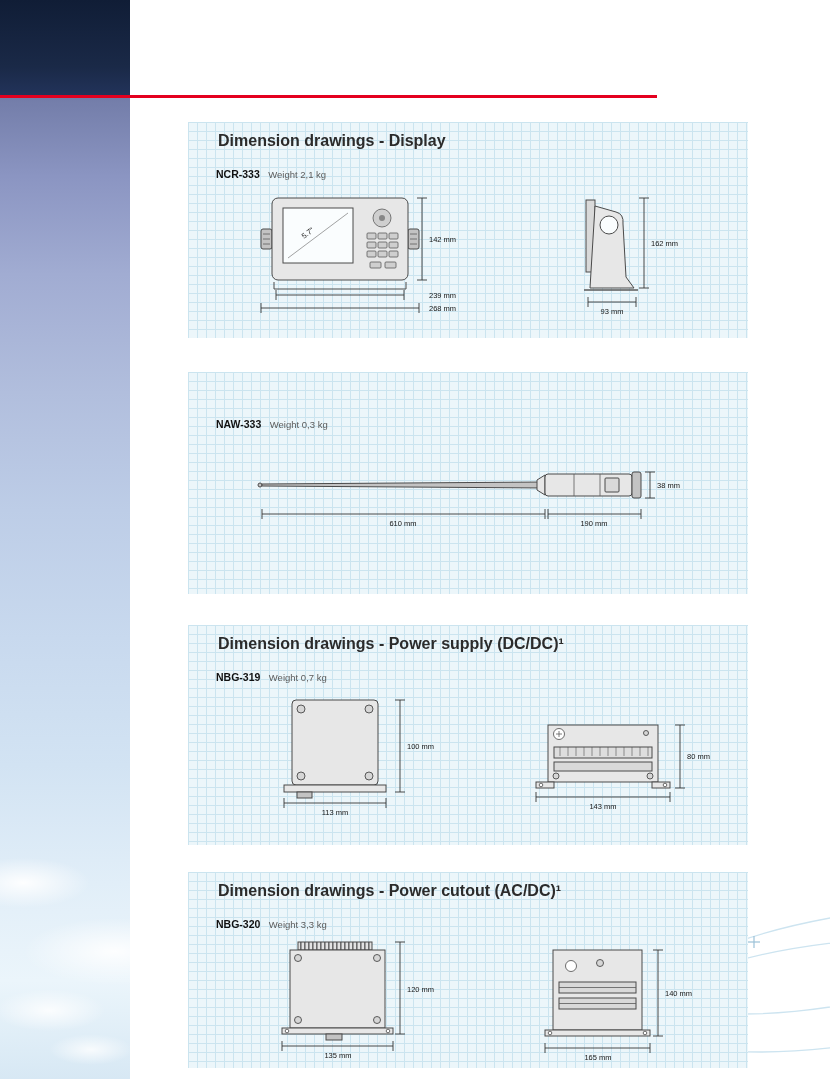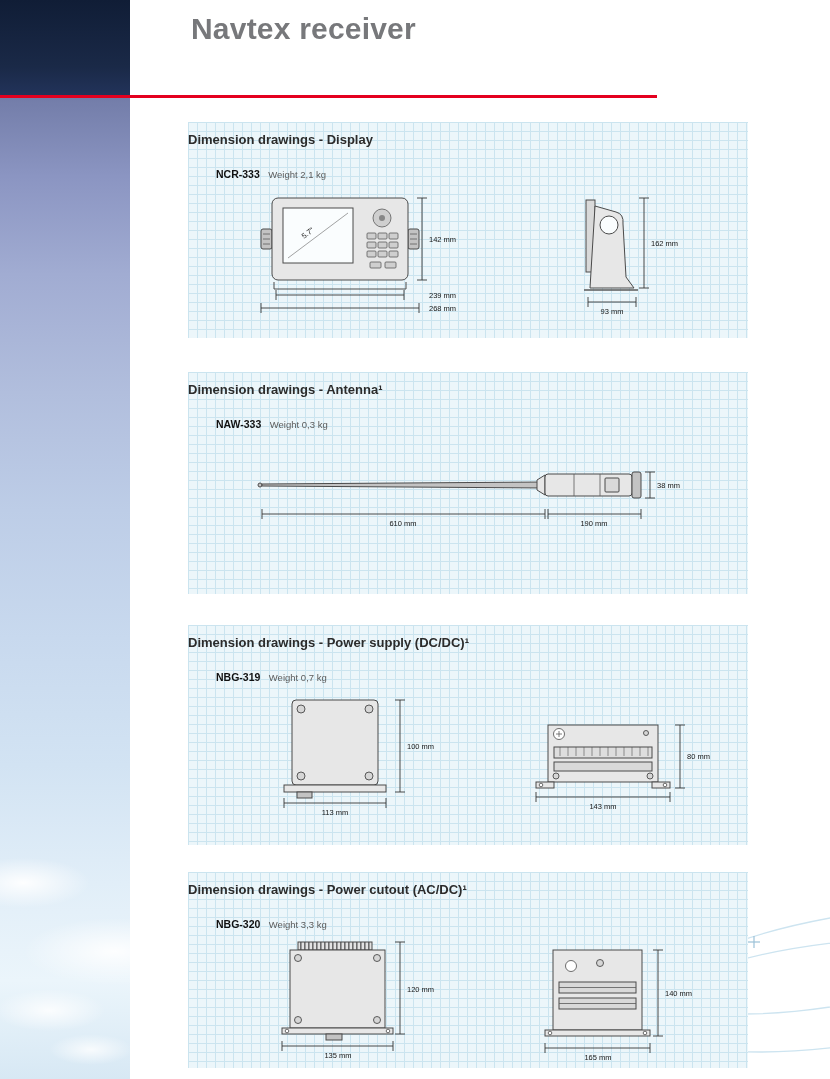--- a/index.html
+++ b/index.html
@@ -27,21 +27,21 @@
   
   .swoosh { position:absolute; left:620px; top:880px; z-index:0; }
 
   
   .panel { position:absolute; left:188px; width:560px; z-index:1;
     background-color:#ecf6fa;
     background-image:
       linear-gradient(#cbe4ef 1px, transparent 1px),
       linear-gradient(90deg, #cbe4ef 1px, transparent 1px);
     background-size:9px 9px; }
-  .panel-heading { position:absolute; left:0; top:10px; font-size:13px; font-weight:700; color:#2b2b2b; }
+  .panel-heading { position:absolute; left:30px; top:10px; font-size:16px; font-weight:700; color:#2b2b2b; }
   .model-line { position:absolute; left:28px; top:42px; white-space:nowrap; }
   .model-line .model { font-size:10.5px; font-weight:700; color:#111; }
   .model-line .weight { font-size:9.5px; color:#5b5b5b; margin-left:4px; }
   .drawing { position:absolute; left:0; top:0; }
 
   
   .cutout { position:absolute; left:188px; top:344px; width:558px; text-align:right; z-index:1;
     font-size:10px; color:#222; white-space:nowrap; }
   .cutout .b { font-weight:700; }
   .cutout .v { color:#3c3c3c; margin-left:3px; }
@@ -78,21 +78,20 @@
       <ellipse cx="225" cy="80" rx="185" ry="44" transform="rotate(-10 225 80)"></ellipse>
     </g>
     <g stroke="#9cc2d8" stroke-width="1.2">
       <line x1="128" y1="62" x2="140" y2="62"></line>
       <line x1="134" y1="56" x2="134" y2="68"></line>
     </g>
   </svg>
 
   <div class="redline"></div>
   <header class="title">
-    <div>Navtex receiver</div>
   </header>
 
   <section class="panel" style="top:122px;height:216px;">
     <svg class="drawing" width="560" height="216" viewBox="0 0 560 216">
 
       <g>
         <rect x="73" y="107" width="11" height="20" rx="2" class="part-dark"></rect>
         <rect x="220" y="107" width="11" height="20" rx="2" class="part-dark"></rect>
         <line x1="75" y1="112" x2="82" y2="112" class="ln"></line>
           <line x1="75" y1="117" x2="82" y2="117" class="ln"></line>
@@ -184,21 +183,20 @@
         <line x1="74" y1="142" x2="357" y2="142"></line>
           <line x1="74" y1="137" x2="74" y2="147"></line>
           <line x1="357" y1="137" x2="357" y2="147"></line>
         <text x="215" y="154" class="dim mid">610 mm</text>
         <line x1="360" y1="142" x2="453" y2="142"></line>
           <line x1="360" y1="137" x2="360" y2="147"></line>
           <line x1="453" y1="137" x2="453" y2="147"></line>
         <text x="406" y="154" class="dim mid">190 mm</text>
       </g>
     </svg>
-    <h2 class="panel-heading">Dimension drawings - Antenna¹</h2>
     <p class="model-line">
       <span class="model">NAW-333</span>
       <span class="weight">Weight 0,3 kg</span>
     </p>
   </section>
 
   <section class="panel" style="top:625px;height:220px;">
     <svg class="drawing" width="560" height="220" viewBox="0 0 560 220">
       <defs>
         <pattern id="ticksP3" width="8" height="11" patternUnits="userSpaceOnUse">

